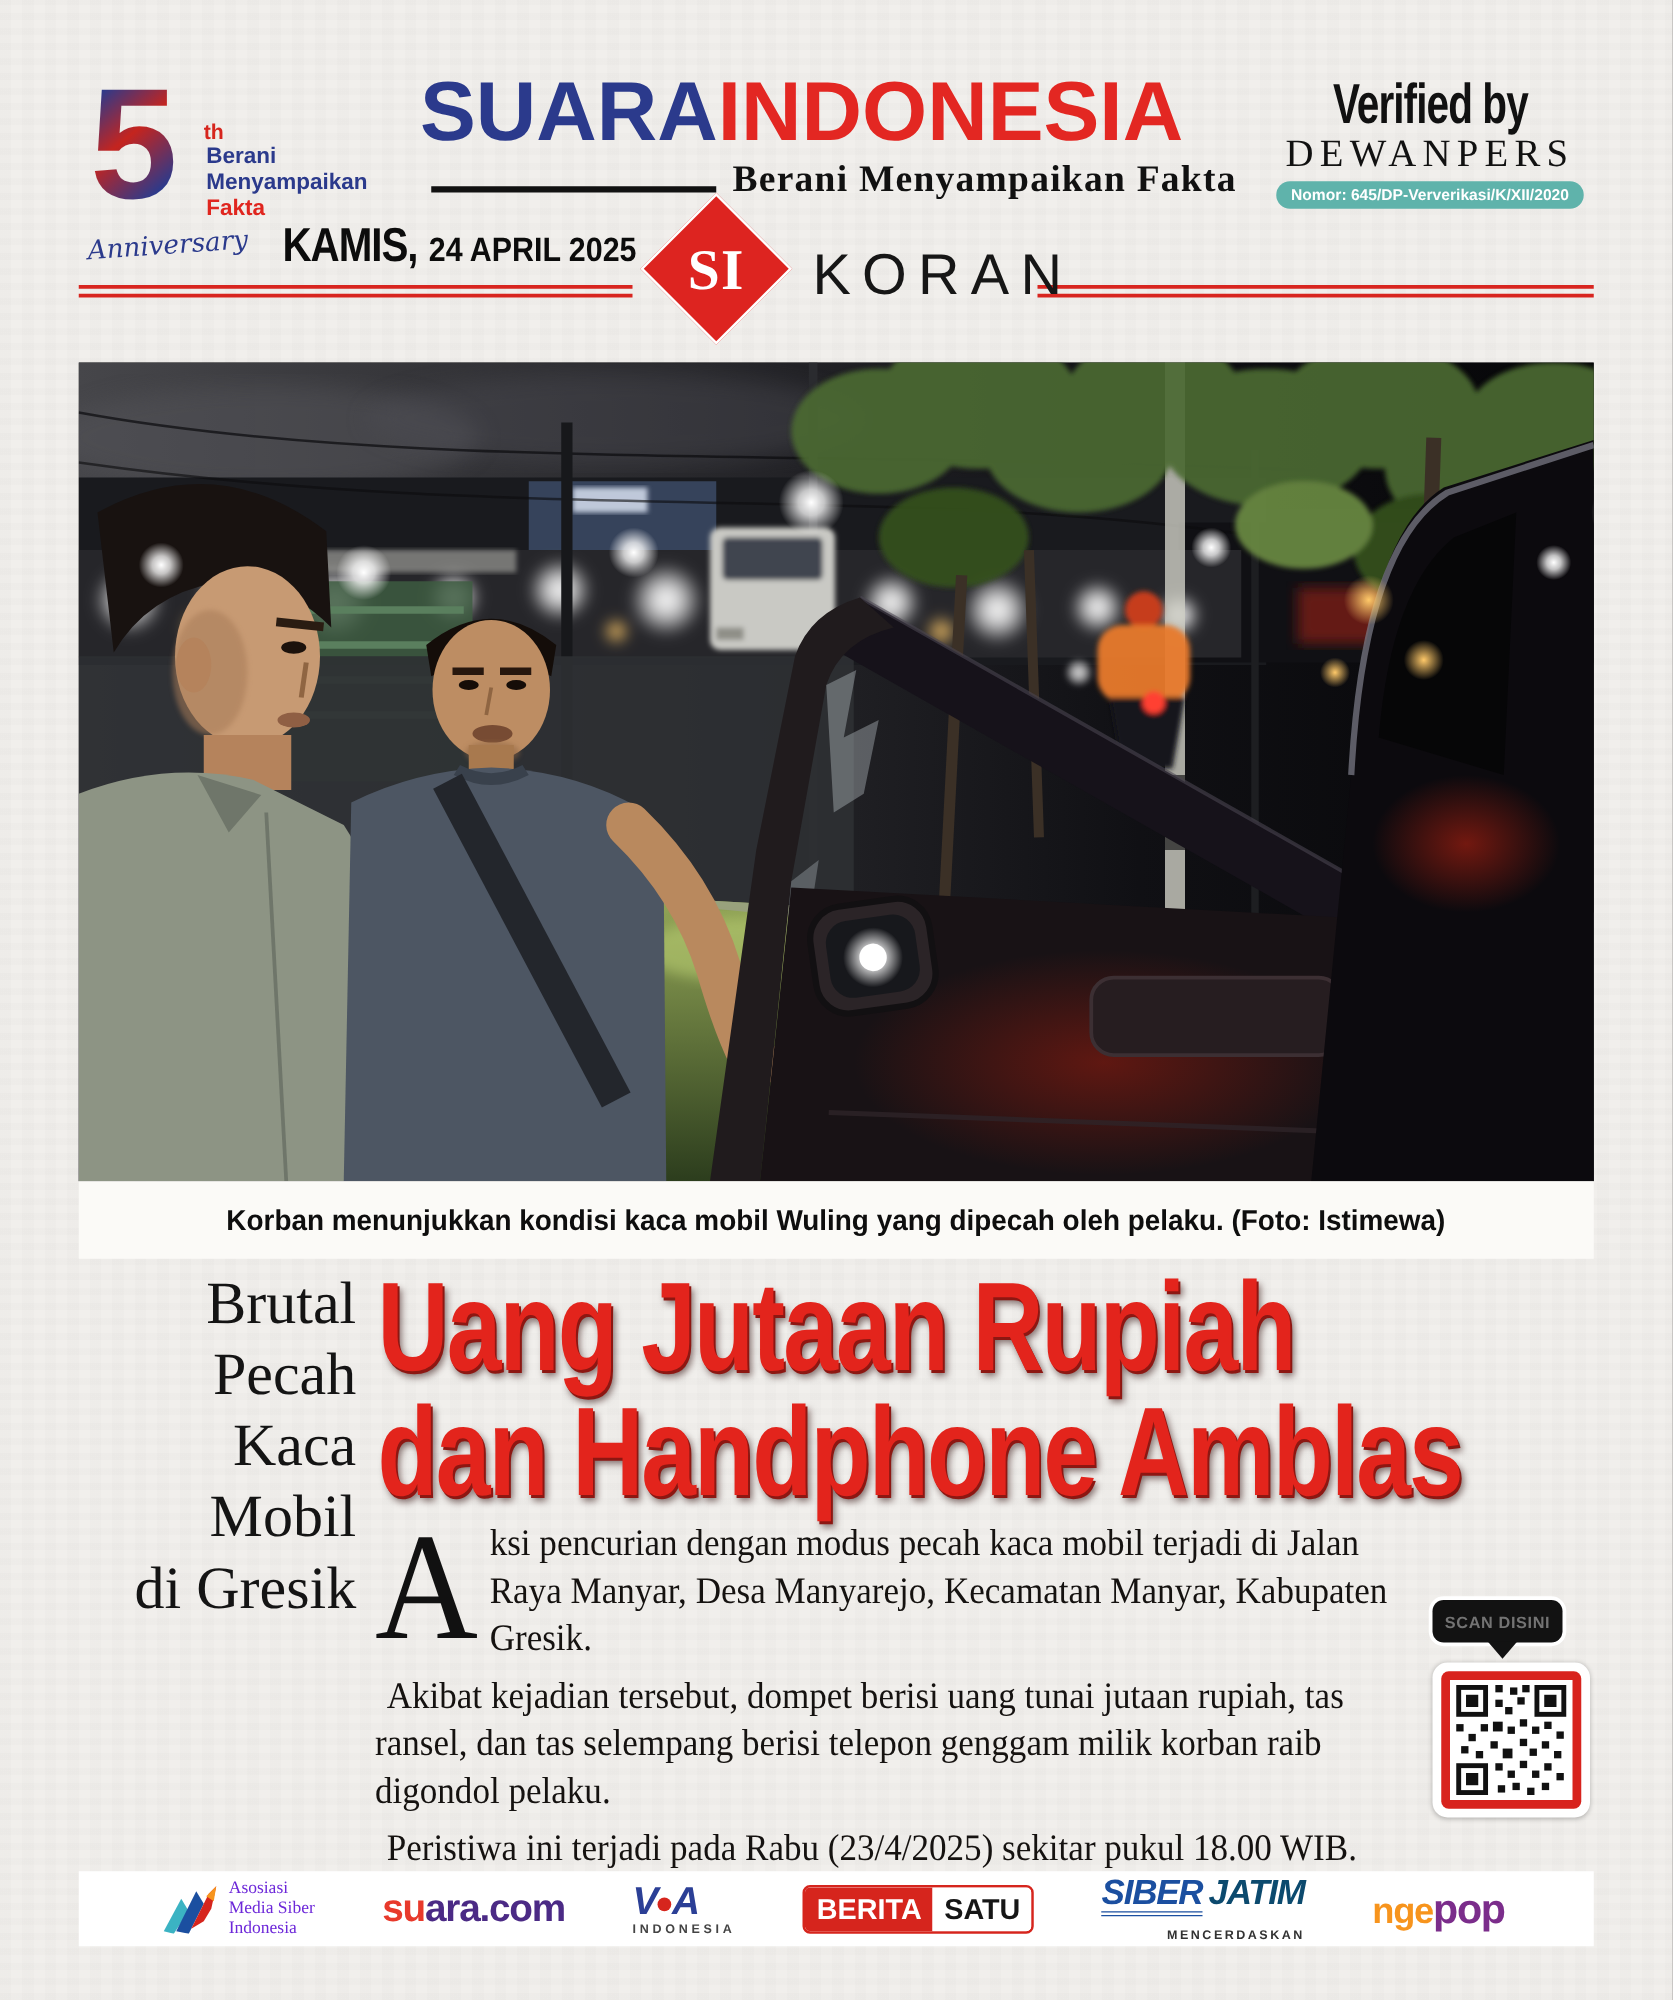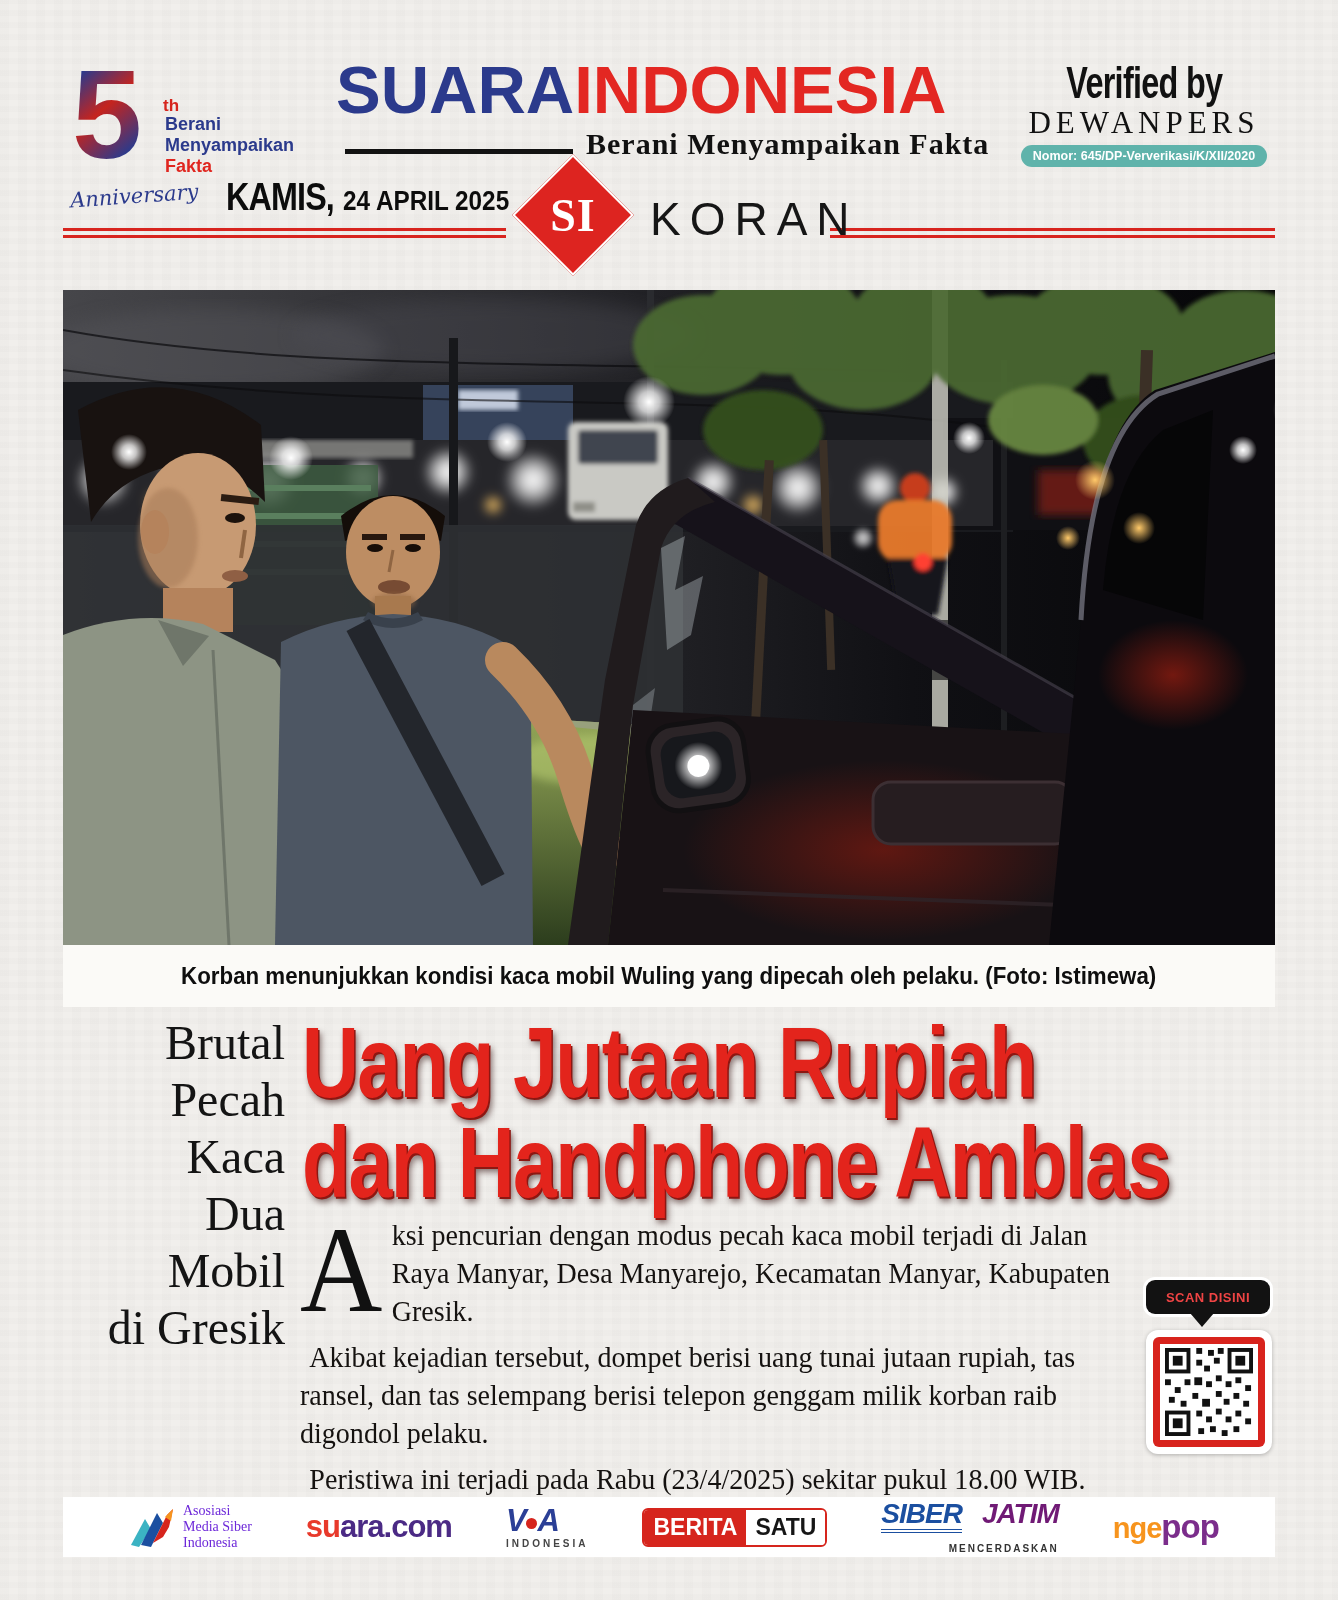--- a/index.html
+++ b/index.html
@@ -51,21 +51,21 @@
   .kicker{left:55px;top:1014px;width:230px;text-align:right;font-family:"Liberation Serif",serif;font-size:48px;line-height:57px;color:#141414}
   .headline{left:302px;top:1012px;line-height:100px;white-space:nowrap}
   .headline span{display:block;font-size:101px;font-weight:900;letter-spacing:-2px;transform:scaleX(.78);transform-origin:left;
                  color:var(--headline-red);text-shadow:2px 2px 0 var(--headline-shadow),4px 5px 7px rgba(40,5,3,.55)}
   .bodycopy{left:300px;top:1216px;width:878px;transform:scaleX(.935);transform-origin:left;
             font-family:"Liberation Serif",serif;font-size:30px;line-height:38px;color:#151210}
   .bodycopy .dropcap{float:left;font-size:122px;line-height:96px;padding:6px 10px 0 0;font-family:"Liberation Serif",serif;color:#111}
   .bodycopy p.ind{margin-top:8px;text-indent:10px}
 
   
-  .qr-tip{left:1146px;top:1280px;width:124px;height:34px;background:#121212;border-radius:9px;color:#ef4444;
+  .qr-tip{left:1146px;top:1280px;width:104px;height:34px;background:#121212;border-radius:9px;color:#737373;
           display:flex;align-items:center;justify-content:center;font-size:13px;font-weight:bold;letter-spacing:.5px;
           box-shadow:0 0 0 3px #fff}
   .qr-tip:after{content:"";position:absolute;left:44px;top:33px;border:12px solid transparent;border-top:14px solid #121212}
   .qr-box{left:1146px;top:1330px;width:126px;height:124px;background:#fff;border-radius:12px;padding:7px;box-shadow:0 1px 4px rgba(0,0,0,.25)}
   .qr-red{width:100%;height:100%;background:#d8231d;border-radius:6px;padding:7px}
   .qr-white{width:100%;height:100%;background:#fff;padding:4px}
   .qr-white svg{display:block;width:100%;height:100%}
 
   
   .footer{left:63px;top:1497px;width:1212px;height:60px;background:#fff;display:flex;align-items:center}
@@ -79,21 +79,21 @@
   .suaracom .p1{color:var(--suaracom-red)} .suaracom .p2{color:var(--suaracom-purple)}
   .voa{line-height:1}
   .voa .row{font-size:31px;font-weight:900;color:var(--voa-blue);font-style:italic;letter-spacing:-2px}
   .voa .dot{display:inline-block;width:11px;height:11px;border-radius:50%;background:#d6251d;margin:0 1px 2px 1px}
   .voa .sub{font-size:10px;letter-spacing:3px;color:#444;font-weight:bold;margin-top:3px}
   .bsatu{display:flex;border-radius:6px;overflow:hidden;border:2px solid #d6251d;font-size:23px;font-weight:800;line-height:1}
   .bsatu .b1{background:#d6251d;color:#fff;padding:6px 9px}
   .bsatu .b2{background:#fff;color:#161616;padding:6px 9px}
   .sjatim{text-align:right;line-height:1}
   .sjatim .row{font-size:28px;font-weight:900;font-style:italic;letter-spacing:-1px;white-space:nowrap}
-  .sjatim .s1{color:var(--siber-blue);border-bottom:4px double var(--siber-blue)} .sjatim .s2{color:#701a75;margin-left:20px}
+  .sjatim .s1{color:var(--siber-blue);border-bottom:4px double var(--siber-blue)} .sjatim .s2{color:#0c4a6e;margin-left:5px}
   .sjatim .sub{font-size:10px;font-weight:bold;color:#333;letter-spacing:2px;margin-top:16px}
   .ngepop{display:flex;align-items:baseline;font-weight:800}
   .ngepop .n1{color:var(--ngepop-orange);font-size:29px;letter-spacing:-1px}
   .ngepop .n2{color:var(--ngepop-purple);font-size:33px;letter-spacing:-1px}
 </style>
 </head>
 <body>
 
 <div class="page">
 
@@ -330,21 +330,20 @@
   </figure>
 
   <div class="abs caption-bar">
     <span class="caption">Korban menunjukkan kondisi kaca mobil Wuling yang dipecah oleh pelaku. (Foto: Istimewa)</span>
   </div>
 
   <div class="abs kicker">
     <div>Brutal</div>
     <div>Pecah</div>
     <div>Kaca</div>
-    <div>Dua</div>
     <div>Mobil</div>
     <div>di Gresik</div>
   </div>
 
   <h1 class="abs headline">
     <span>Uang Jutaan Rupiah</span>
     <span>dan Handphone Amblas</span>
   </h1>
 
   <div class="abs bodycopy">

